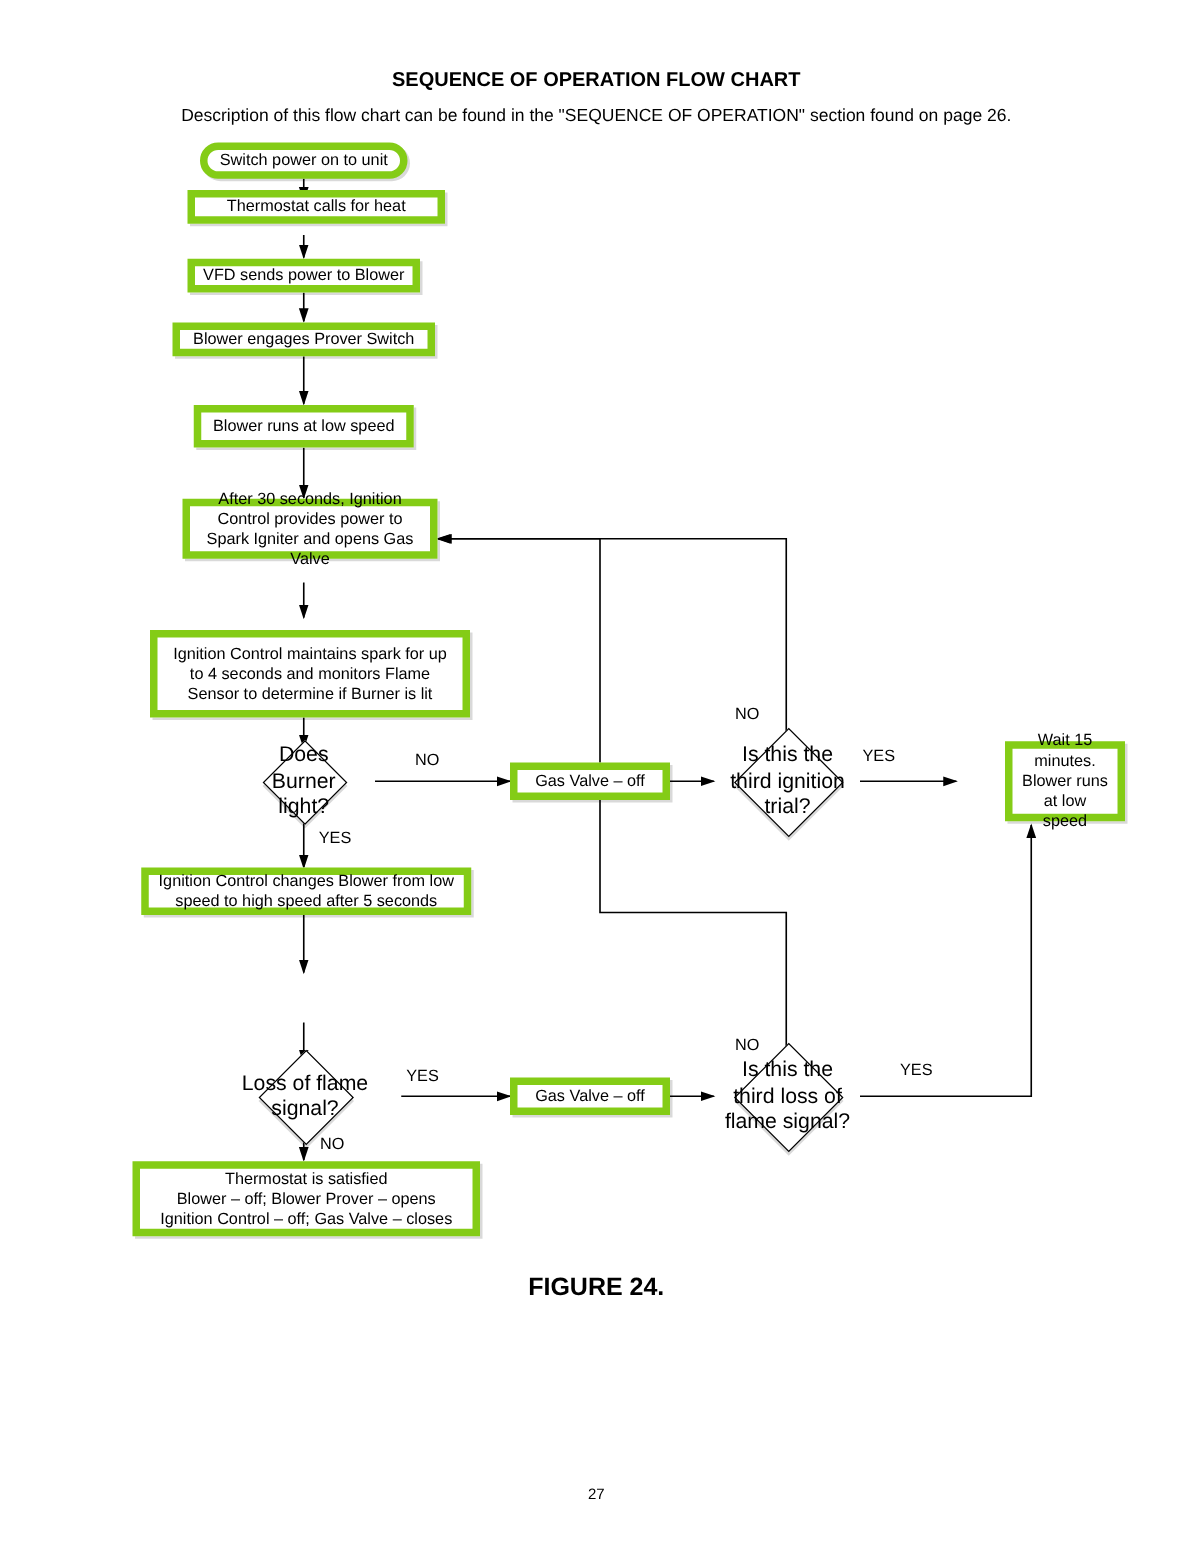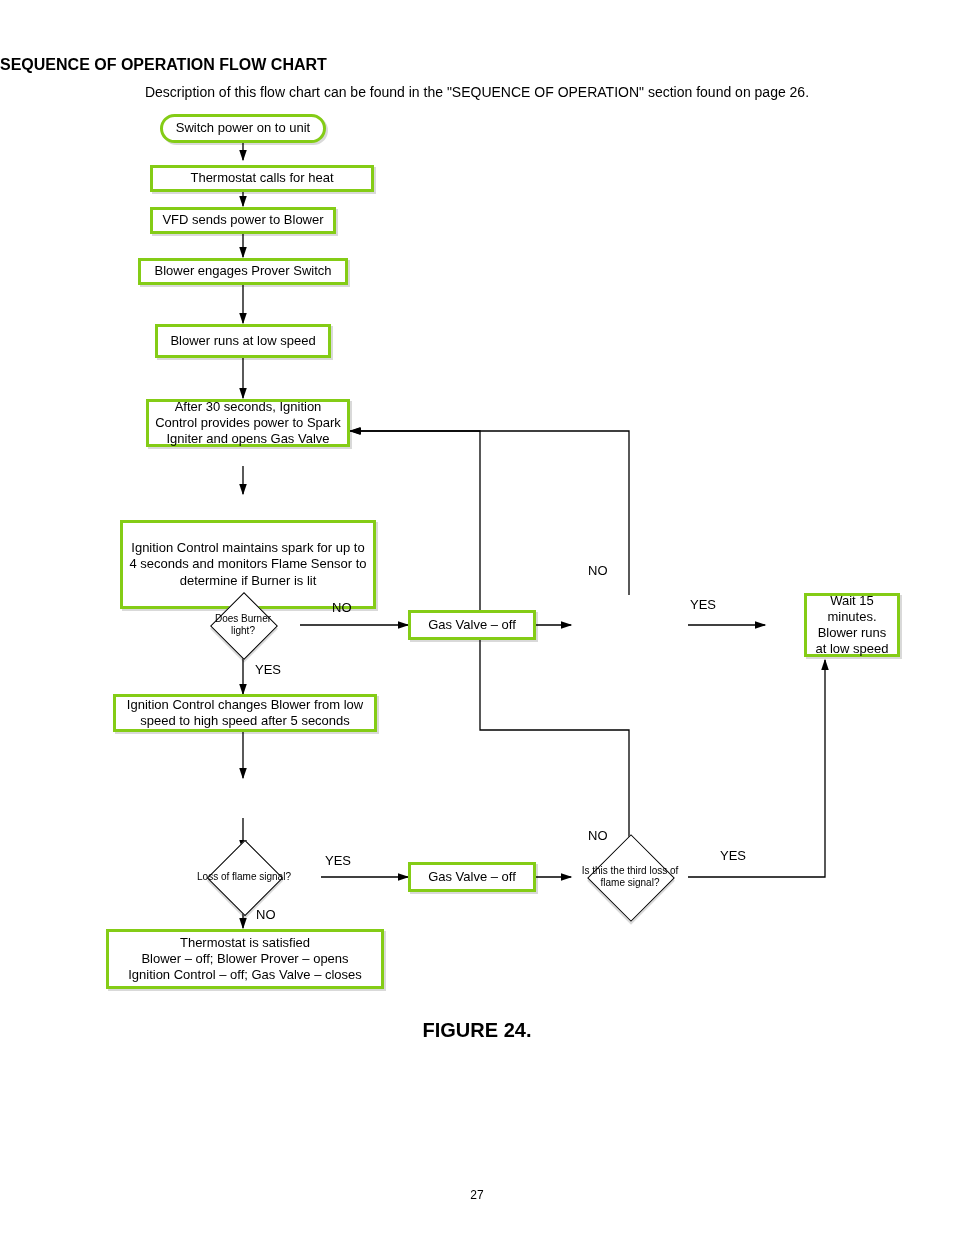--- a/index.html
+++ b/index.html
@@ -1,28 +1,28 @@
 <!DOCTYPE html>
 <html><head>
 <meta charset="utf-8">
 <style>
   html,body{margin:0;padding:0;background:#fff;font-family:Arial,Helvetica,sans-serif;color:#000}
   .page{width:954px;height:1235px;position:relative;margin:0 auto}
-  .title{position:absolute;left:0;right:0;top:56px;font-weight:700;font-size:16px}
+  .title{position:absolute;left:0;right:0;top:56px;text-align:center;font-weight:700;font-size:16px}
   .desc{position:absolute;left:0;right:0;top:84px;text-align:center;font-size:14px}
   .caption{position:absolute;left:0;right:0;top:1019px;text-align:center;font-weight:700;font-size:20px}
   .pagenum{position:absolute;left:0;right:0;top:1188px;text-align:center;font-size:12px}
   .svgwrap{position:absolute;left:0;top:0}
-  .node{background:#fff;border:3px solid #84cc16;box-shadow:2px 2px 0 rgba(0,0,0,.15);text-align:center;display:flex;align-items:center;justify-content:center;padding:4px 6px;box-sizing:border-box}
+  .node{background:#fff;border:6px solid #84cc16;box-shadow:2px 2px 0 rgba(0,0,0,.15);text-align:center;display:flex;align-items:center;justify-content:center;padding:4px 6px;box-sizing:border-box}
   .start{border-radius:18px}
   .node span{font-size:13px;line-height:1.25}
   .lbl{position:absolute;font-size:13px}
   .diamond{position:absolute}
   .diamond .d{position:absolute;width:100%;height:100%;transform:rotate(45deg);background:#fff;border:1px solid #000;box-shadow:2px 2px 0 rgba(0,0,0,.15)}
-  .diamond .t{position:absolute;width:100%;height:100%;display:flex;align-items:center;justify-content:center;text-align:center;font-size:10px;line-height:1.2;padding:0 8px;box-sizing:border-box}
+  .diamond .t{position:absolute;width:100%;height:100%;display:flex;align-items:center;justify-content:center;text-align:center;font-size:17px;line-height:1.2;padding:0 8px;box-sizing:border-box}
 </style>
 </head>
 <body>
 
 <div class="page">
   <div class="title">SEQUENCE OF OPERATION FLOW CHART</div>
   <div class="desc">Description of this flow chart can be found in the "SEQUENCE OF OPERATION" section found on page 26.</div>
   <div class="caption">FIGURE 24.</div>
   <div class="pagenum">27</div>
 
@@ -62,50 +62,56 @@
 
       <path d="M629 847 L629 730 L480 730 L480 431 L351 431"></path>
 
       <line x1="243" y1="904" x2="243" y2="928"></line>
     </g>
   </svg>
 
   <div class="node start" style="position:absolute;left:160px;top:114px;width:166px;height:29px">
       <span>Switch power on to unit</span>
     </div>
-  <div class="node" style="position:absolute;left:150px;top:165px;width:224px;height:27px">
+  <div class="node" style="position:absolute;left:150px;top:152px;width:206px;height:27px">
       <span>Thermostat calls for heat</span>
     </div>
   <div class="node" style="position:absolute;left:150px;top:207px;width:186px;height:27px">
       <span>VFD sends power to Blower</span>
     </div>
   <div class="node" style="position:absolute;left:155px;top:324px;width:176px;height:34px">
       <span>Blower runs at low speed</span>
     </div>
   <div class="node" style="position:absolute;left:138px;top:258px;width:210px;height:27px">
       <span>Blower engages Prover Switch</span>
     </div>
   <div class="node" style="position:absolute;left:146px;top:399px;width:204px;height:48px">
       <span>After 30 seconds, Ignition Control provides power to Spark Igniter and opens Gas Valve</span>
     </div>
-  <div class="node" style="position:absolute;left:120px;top:520px;width:256px;height:89px">
+  <div class="node" style="position:absolute;left:120px;top:504px;width:256px;height:70px">
       <span>Ignition Control maintains spark for up to 4 seconds and monitors Flame Sensor to determine if Burner is lit</span>
     </div>
 
   <div class="diamond" style="left:197px;top:602px;width:92px;height:46px">
     <div class="d" style="left:23px;top:0;width:46px;height:46px"></div>
     <div class="t">
         <span>Does Burner light?</span>
       </div>
   </div>
 
   <div class="node" style="position:absolute;left:408px;top:610px;width:128px;height:30px">
       <span>Gas Valve – off</span>
     </div>
 
+  <div class="diamond" style="left:571px;top:595px;width:118px;height:60px">
+    <div class="d" style="left:29px;top:0;width:60px;height:60px"></div>
+    <div class="t">
+        <span>Is this the third ignition trial?</span>
+      </div>
+  </div>
 
   <div class="node" style="position:absolute;left:804px;top:593px;width:96px;height:64px">
       <span>Wait 15 minutes. Blower runs at low speed</span>
     </div>
 
   <div class="node" style="position:absolute;left:113px;top:694px;width:264px;height:38px">
       <span>Ignition Control changes Blower from low speed to high speed after 5 seconds</span>
     </div>
 
   <div class="diamond" style="left:166px;top:851px;width:156px;height:52px">

